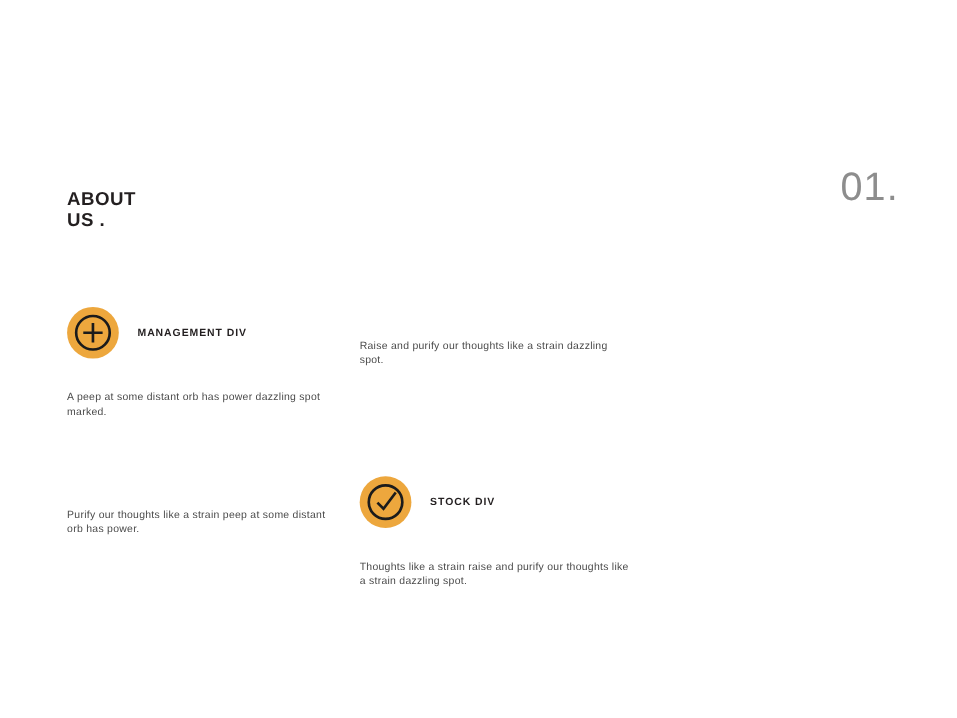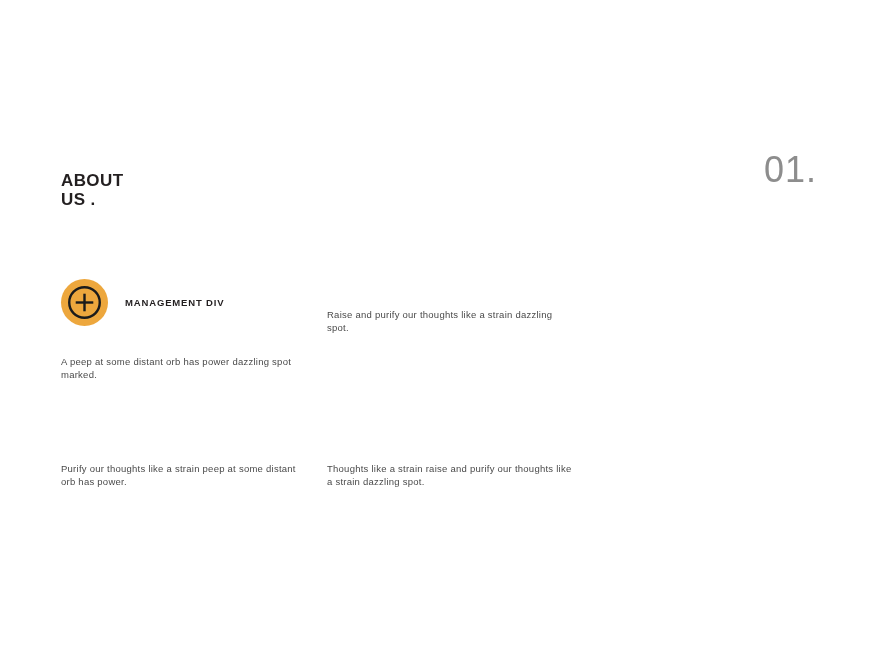--- a/index.html
+++ b/index.html
@@ -145,20 +145,29 @@
 
     </div>
 
     <div class="row">
 
       <div class="item">
         <p class="item-desc">Purify our thoughts  like a strain  peep at some distant  orb has power.</p>
       </div>
 
       <div class="item">
+        <div class="item-head">
+          <span class="icon-badge orange">
+            <svg width="37" height="37" viewBox="0 0 40 40" aria-hidden="true">
+              <circle cx="20" cy="20" r="16.5" fill="none" stroke="#1b1b1b" stroke-width="2.6"></circle>
+              <path d="M12 20.5 L18 26.5 L30 10.5" fill="none" stroke="#1b1b1b" stroke-width="2.6" stroke-linecap="butt" stroke-linejoin="miter"></path>
+            </svg>
+          </span>
+          <span class="item-title">STOCK DIV</span>
+        </div>
         <p class="item-desc">Thoughts like a strain  raise and purify our thoughts like a strain  dazzling spot.</p>
       </div>
 
 
     </div>
 
   </div>
 </div>
 
 </body></html>

